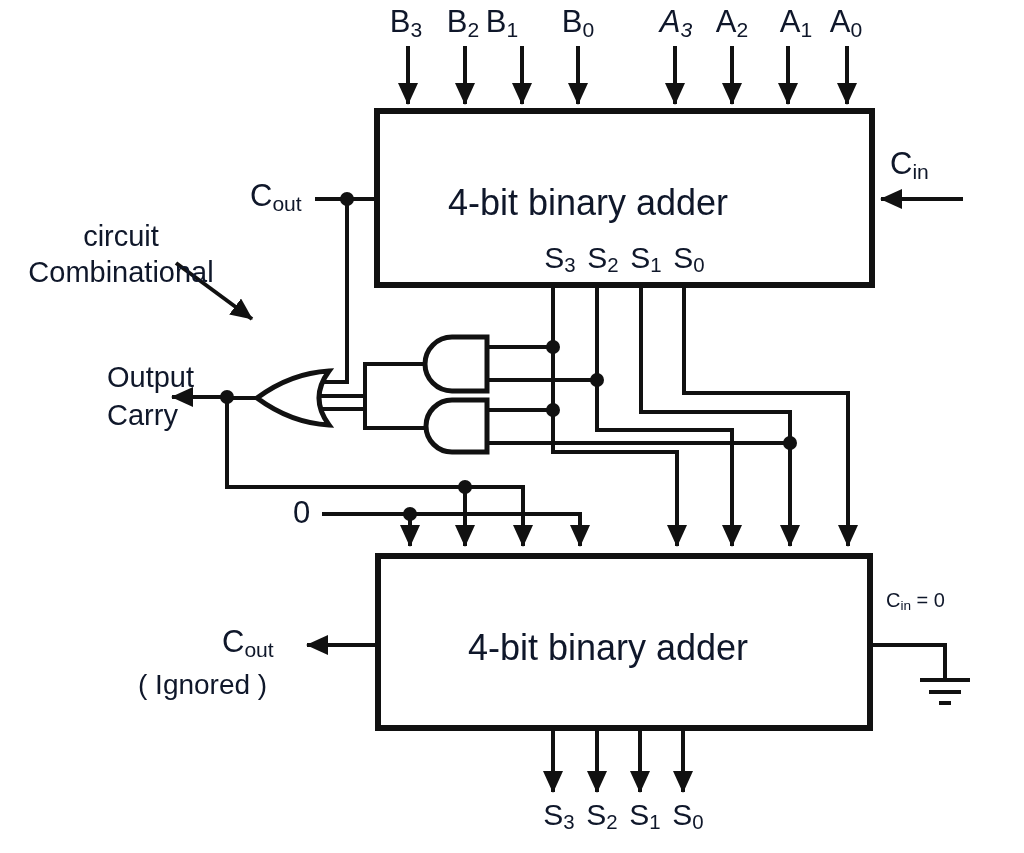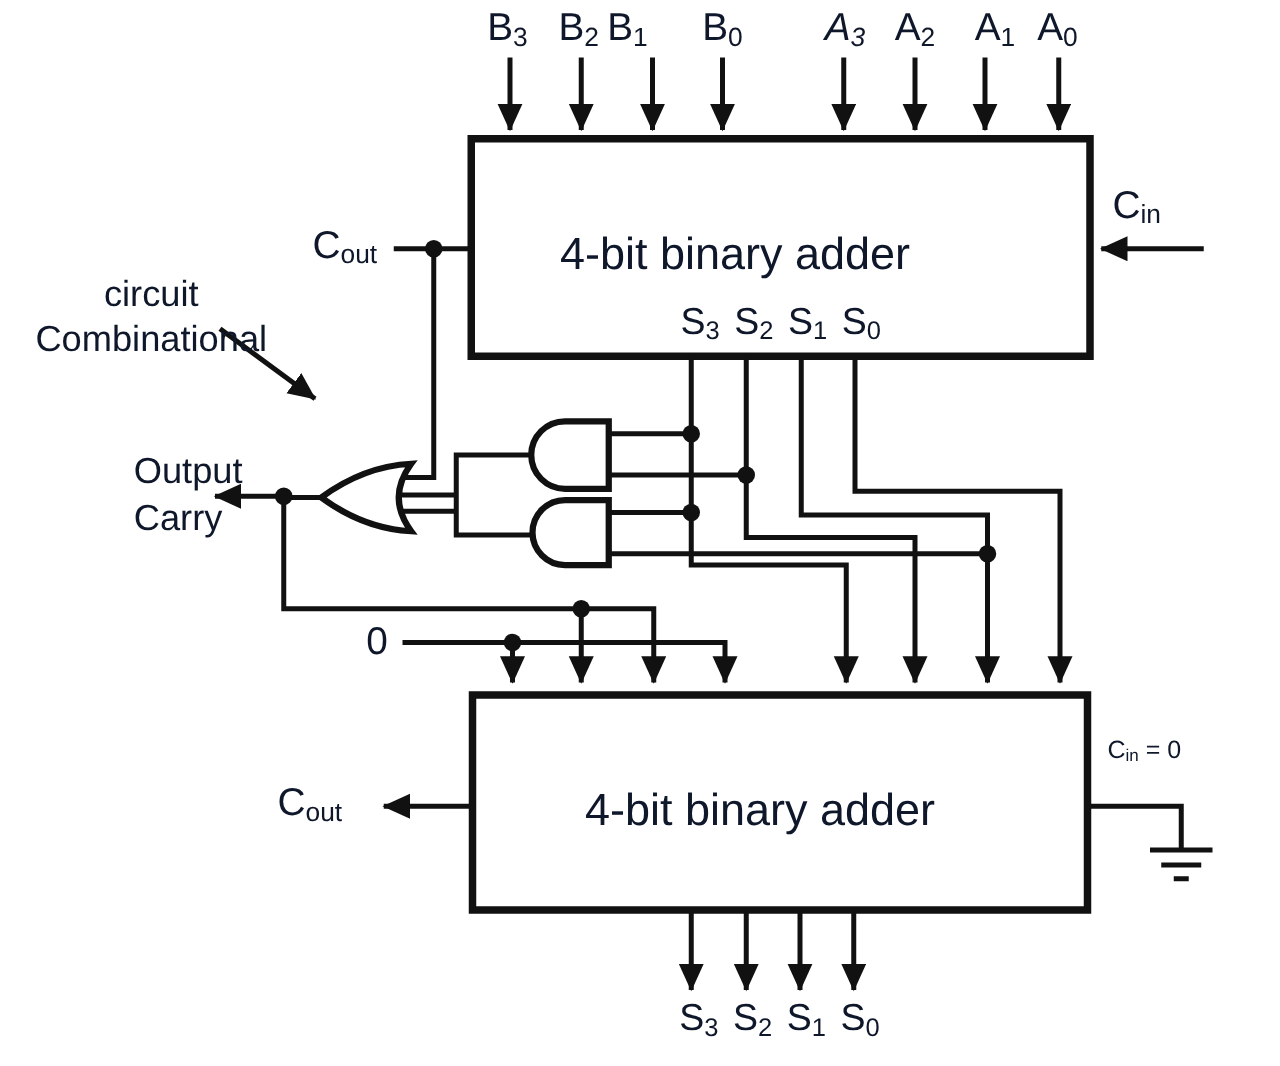--- a/index.html
+++ b/index.html
@@ -140,20 +140,21 @@
   </div>
 
   <div class="lbl" style="left:63px;top:358px;font-size:29px;line-height:38px;margin-left:44px;">
     <div>Output</div>
     <div>Carry</div>
   </div>
 
   <div class="lbl" style="left:293px;top:497px;font-size:31px;">0</div>
 
   <div class="lbl" style="left:222px;top:626px;font-size:31px;"><span>C</span><sub>out</sub></div>
+  <div class="lbl" style="left:138px;top:671px;font-size:28px;">( Ignored )</div>
 
   <div class="lbl" style="left:886px;top:590px;font-size:20px;"><span>C</span><sub>in</sub><span> = 0</span></div>
 
   <div class="lbl sum" style="left:559px;top:800px;"><span>S</span><sub>3</sub></div>
   <div class="lbl sum" style="left:602px;top:800px;"><span>S</span><sub>2</sub></div>
   <div class="lbl sum" style="left:645px;top:800px;"><span>S</span><sub>1</sub></div>
   <div class="lbl sum" style="left:688px;top:800px;"><span>S</span><sub>0</sub></div>
 
 
 </div>

